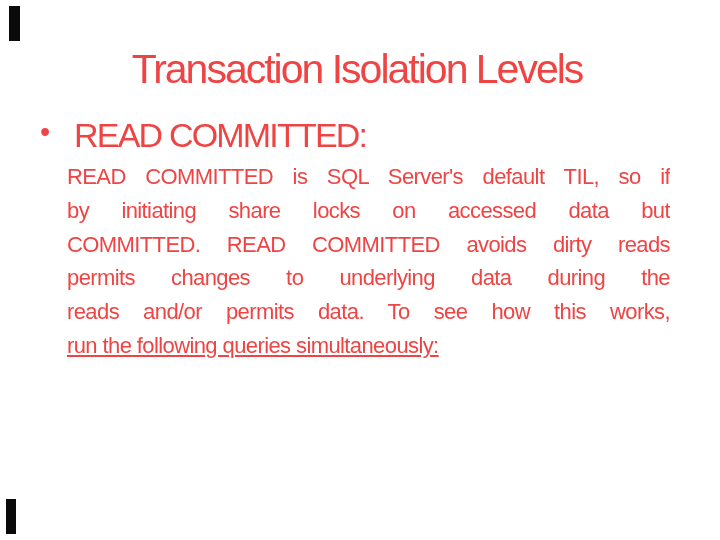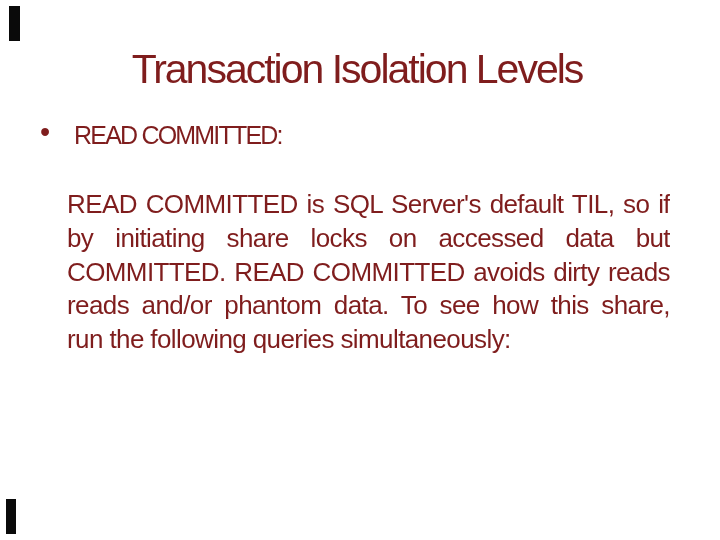--- a/index.html
+++ b/index.html
@@ -7,21 +7,21 @@
     padding: 0;
     background: #ffffff;
   }
   .slide {
     position: relative;
     width: 720px;
     height: 540px;
     background: #ffffff;
     overflow: hidden;
     font-family: "Liberation Sans", sans-serif;
-    color: #7f1d1d;
+    color: #ef4444;
   }
   .corner-mark {
     position: absolute;
     background: #0a0a0a;
   }
   .corner-mark.top-left {
     left: 9px;
     top: 6px;
     width: 11px;
     height: 35px;
@@ -56,45 +56,45 @@
     position: absolute;
     left: 0;
     top: -3px;
     font-size: 29px;
     line-height: 31px;
   }
   .bullet-heading {
     position: absolute;
     left: 34px;
     top: 0;
-    font-size: 25px;
+    font-size: 34px;
     line-height: 31px;
     letter-spacing: -1.8px;
     white-space: nowrap;
   }
   .para {
     position: absolute;
     left: 67px;
     top: 160px;
     width: 603px;
-    font-size: 26px;
+    font-size: 22px;
     letter-spacing: -0.6px;
-    margin-top: 28px;
   }
   .pline {
     height: 33.8px;
     line-height: 33.8px;
     text-align: justify;
     text-align-last: justify;
     overflow: hidden;
     white-space: nowrap;
   }
   .pline.last {
     text-align: left;
     text-align-last: left;
+    text-decoration: underline;
   }
 </style>
 </head>
 <body>
 
 <div class="slide">
 
   <div class="corner-mark top-left"></div>
   <div class="corner-mark bottom-left"></div>
 
@@ -102,17 +102,18 @@
 
   <div class="bullet-row">
     <span class="bullet-marker">•</span>
     <span class="bullet-heading">READ COMMITTED:</span>
   </div>
 
   <div class="para">
     <div class="pline">READ COMMITTED is SQL Server's default TIL, so if</div>
     <div class="pline">by initiating share locks on accessed data but</div>
     <div class="pline">COMMITTED. READ COMMITTED avoids dirty reads</div>
-    <div class="pline">reads and/or phantom data. To see how this share,</div>
+    <div class="pline">permits changes to underlying data during the</div>
+    <div class="pline">reads and/or permits data. To see how this works,</div>
     <div class="pline last">run the following queries simultaneously:</div>
   </div>
 
 </div>
 
 </body></html>

